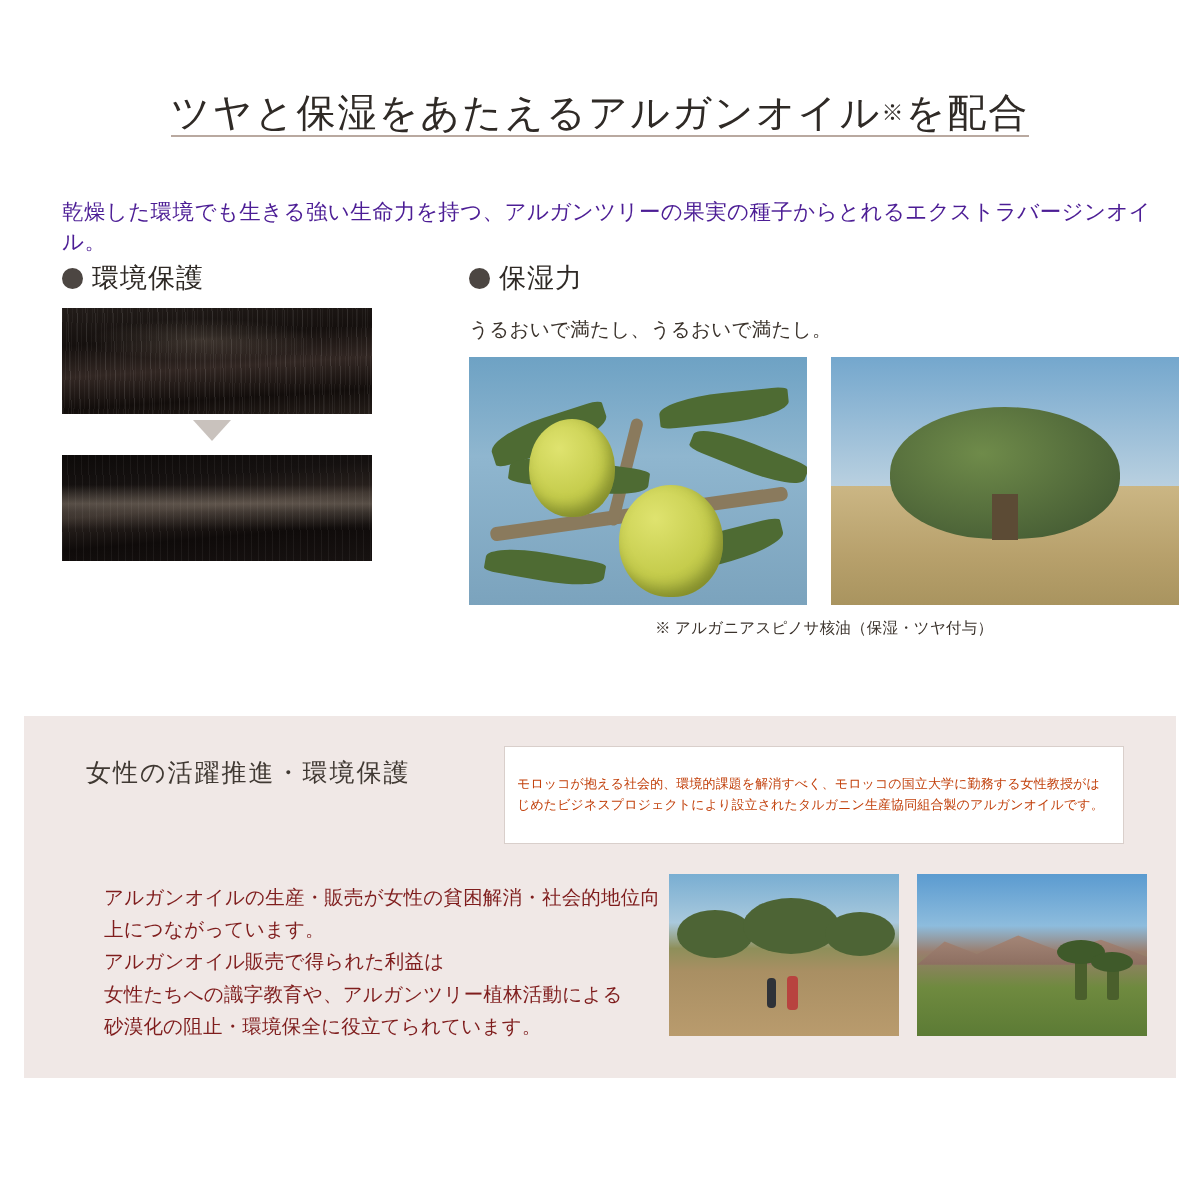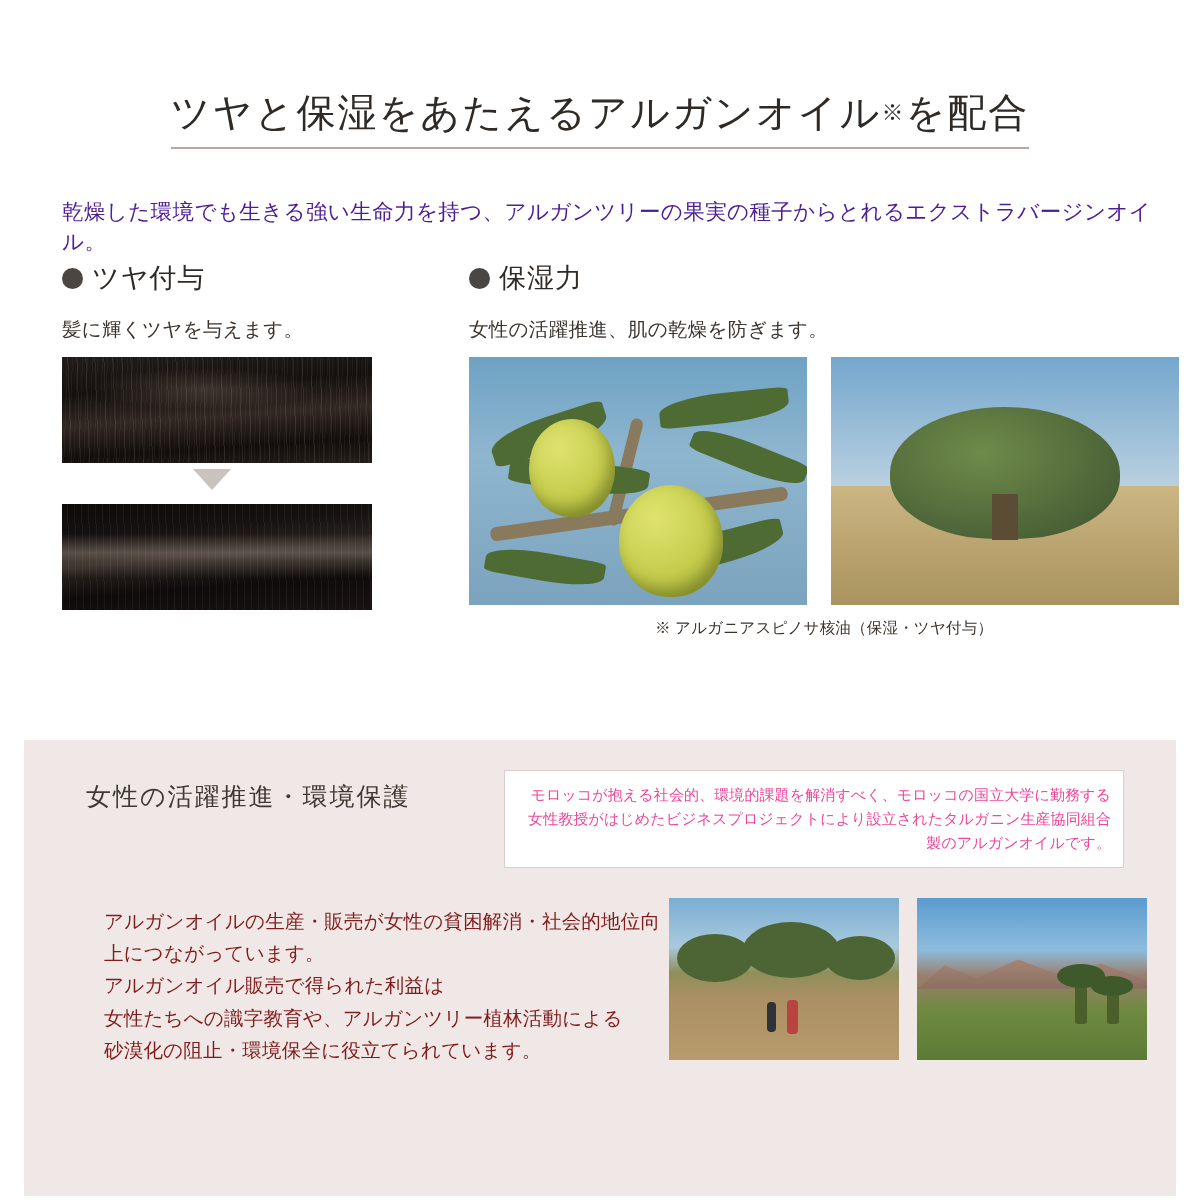--- a/index.html
+++ b/index.html
@@ -29,21 +29,20 @@
     width: 1200px;
     text-align: center;
   }
   .title {
     display: inline-block;
     font-size: 39px;
     letter-spacing: 2px;
     color: #2f2a26;
     font-weight: 500;
     border-bottom: 2px solid #b9a9a0;
-    padding-bottom: 12px;
     line-height: 1.1;
     text-align: right;
   }
   .title .marker {
     font-size: 22px;
     vertical-align: 6px;
   }
 
   
   .lead {
@@ -216,23 +215,23 @@
     display: flex;
     justify-content: center;
     width: 710px;
     margin-top: 2px;
   }
 
   
   .panel {
     position: absolute;
     left: 24px;
-    top: 740px;
+    top: 716px;
     width: 1152px;
-    height: 456px;
+    height: 362px;
     background: #f0e8e6;
     box-sizing: border-box;
   }
   .panel-title {
     position: absolute;
     left: 62px;
     top: 40px;
     font-size: 25px;
     letter-spacing: 2px;
     color: #403933;
@@ -289,25 +288,24 @@
     left: 0;
     top: 52px;
     width: 84px;
     text-align: center;
     font-size: 11.5px;
     letter-spacing: 0.5px;
     color: #2b6b2e;
     font-weight: bold;
   }
   .logo-desc {
-    font-size: 15px;
+    font-size: 13px;
     line-height: 1.6;
-    color: #ec4899;
+    color: #c2410c;
     letter-spacing: 0.1px;
-    text-align: right;
   }
   .panel-body {
     position: absolute;
     left: 80px;
     top: 165px;
     width: 560px;
     font-size: 19.5px;
     line-height: 1.65;
     color: #7f1d1d;
     letter-spacing: 0.2px;
@@ -371,37 +369,36 @@
 
   <div class="title-wrap">
     <div class="title"><span>ツヤと保湿をあたえるアルガンオイル</span><span class="marker">※</span><span>を配合</span></div>
   </div>
 
   <div class="lead">乾燥した環境でも生きる強い生命力を持つ、アルガンツリーの果実の種子からとれるエクストラバージンオイル。</div>
 
   <div class="col-left">
     <div class="sub-head">
       <span class="bullet-dot"></span>
-      <span>ツヤ付与</span>
-    </div>
-    <div class="sub-text">髪に輝くツヤを与えます。</div>
+      <span>環境保護</span>
+    </div>
 
     <div class="hair-img hair-before"></div>
 
     <div class="arrow-down"></div>
 
     <div class="hair-img hair-after"></div>
   </div>
 
   <div class="col-right">
     <div class="sub-head">
       <span class="bullet-dot"></span>
       <span>保湿力</span>
     </div>
-    <div class="sub-text">女性の活躍推進、肌の乾燥を防ぎます。</div>
+    <div class="sub-text">うるおいで満たし、うるおいで満たし。</div>
 
     <div class="right-photos">
       <div class="photo photo-fruit">
         <div class="branch" style="left:20px; top:150px; width:300px; height:14px; transform:rotate(-8deg);"></div>
         <div class="branch" style="left:150px; top:60px; width:12px; height:110px; transform:rotate(14deg);"></div>
         <div class="leafset" style="left:20px; top:60px; width:120px; height:34px; transform:rotate(-18deg);"></div>
         <div class="leafset" style="left:40px; top:104px; width:140px; height:30px; transform:rotate(8deg);"></div>
         <div class="leafset" style="left:190px; top:36px; width:130px; height:30px; transform:rotate(-6deg);"></div>
         <div class="leafset" style="left:220px; top:86px; width:120px; height:28px; transform:rotate(22deg);"></div>
         <div class="leafset" style="left:176px; top:176px; width:140px; height:32px; transform:rotate(-14deg);"></div>

